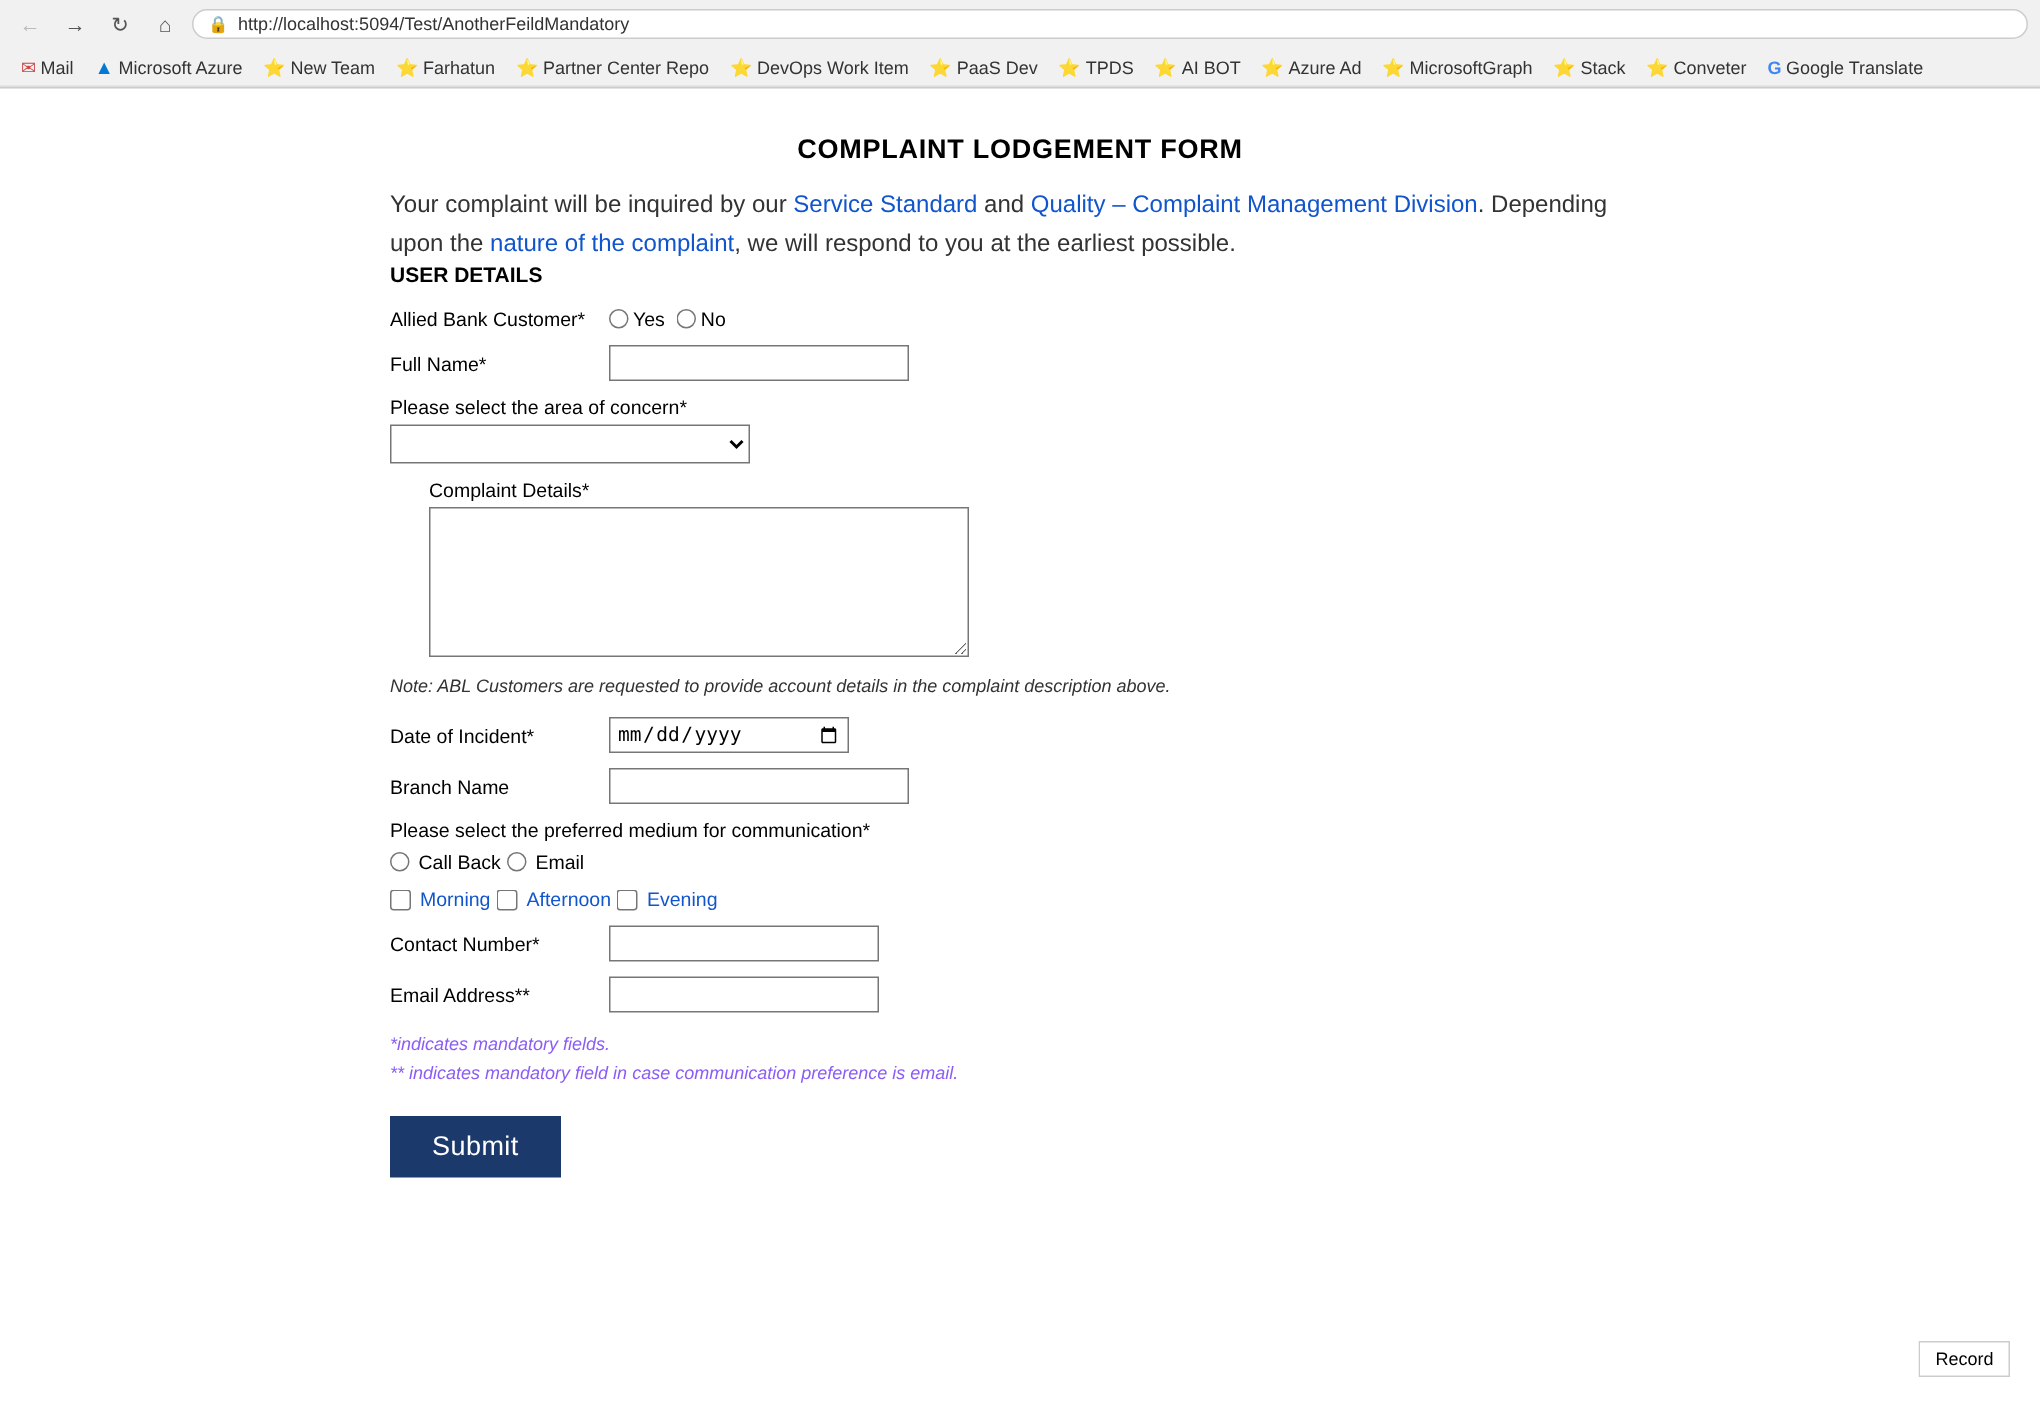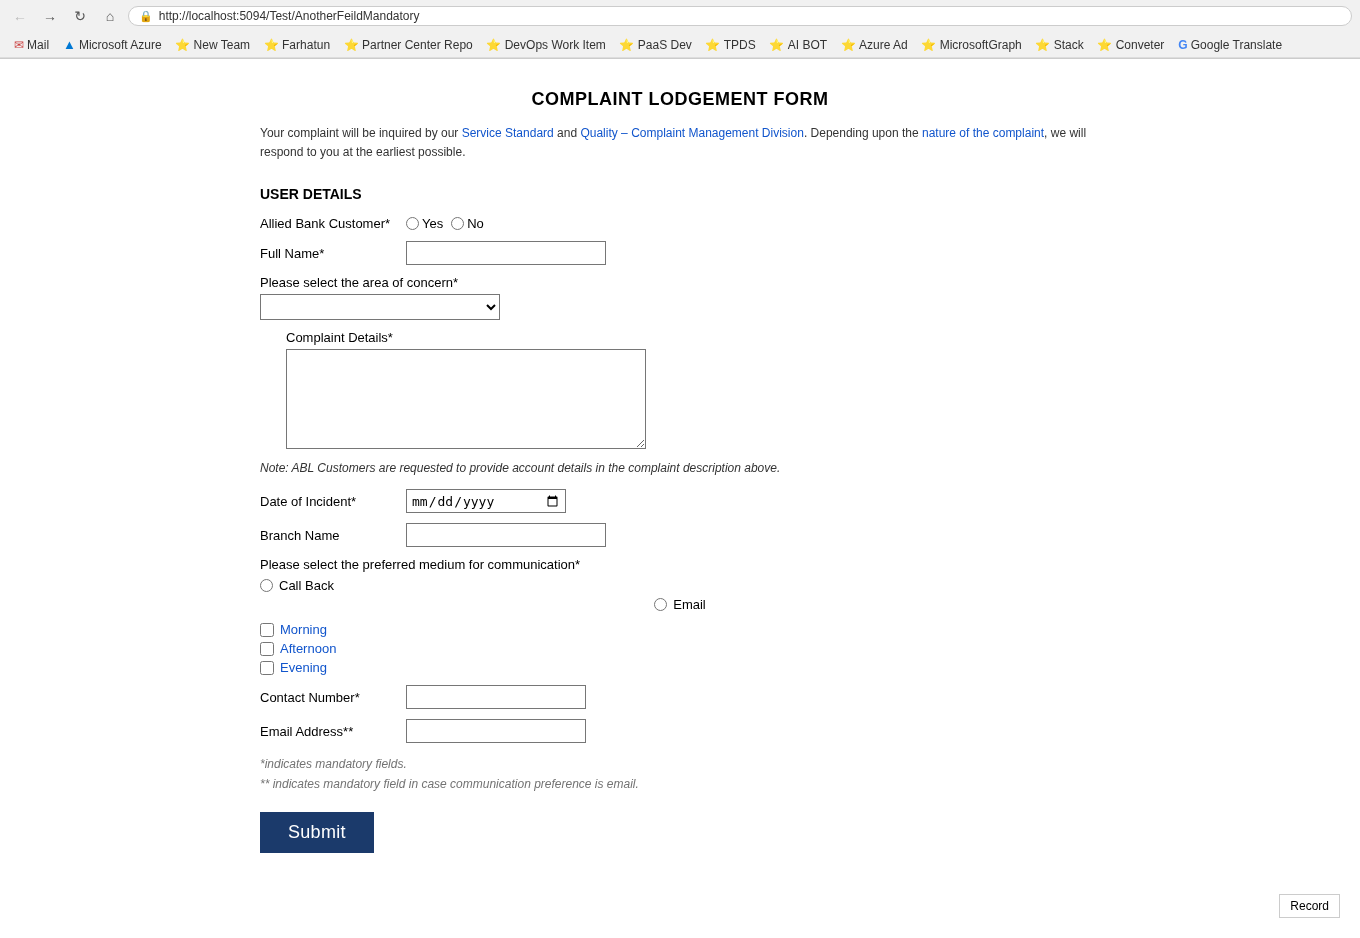--- a/index.html
+++ b/index.html
@@ -75,23 +75,22 @@
     .form-title {
       font-size: 18px;
       font-weight: bold;
       text-align: center;
       margin-bottom: 14px;
       color: #000;
       letter-spacing: 0.5px;
     }
 
     .form-intro {
-      font-size: 12px;
+      font-size: 16px;
       color: #333;
-      margin-bottom: 24px;
       line-height: 1.6;
     }
     .form-intro a { color: #1155cc; text-decoration: none; }
 
     .section-title {
       font-size: 14px;
       font-weight: bold;
       margin-bottom: 14px;
       color: #000;
     }
@@ -157,21 +156,20 @@
     .note-text {
       font-size: 12px;
       color: #333;
       margin-bottom: 12px;
       line-height: 1.5;
       font-style: italic;
     }
 
     .checkbox-group {
       display: flex;
-      flex-direction: column;
       gap: 4px;
       margin-bottom: 10px;
     }
 
     .checkbox-item {
       display: flex;
       align-items: center;
       gap: 6px;
       font-size: 13px;
       color: #1155cc;
@@ -186,21 +184,21 @@
       border: 1px solid #767676;
       padding: 2px 4px;
       font-size: 13px;
       height: 24px;
       width: 160px;
       outline: none;
     }
 
     .footnotes {
       font-size: 12px;
-      color: #737373;
+      color: #8b5cf6;
       margin-top: 12px;
       font-style: italic;
       line-height: 1.6;
     }
 
     .submit-btn {
       background: #1b3a6b;
       color: #fff;
       border: none;
       padding: 10px 28px;

